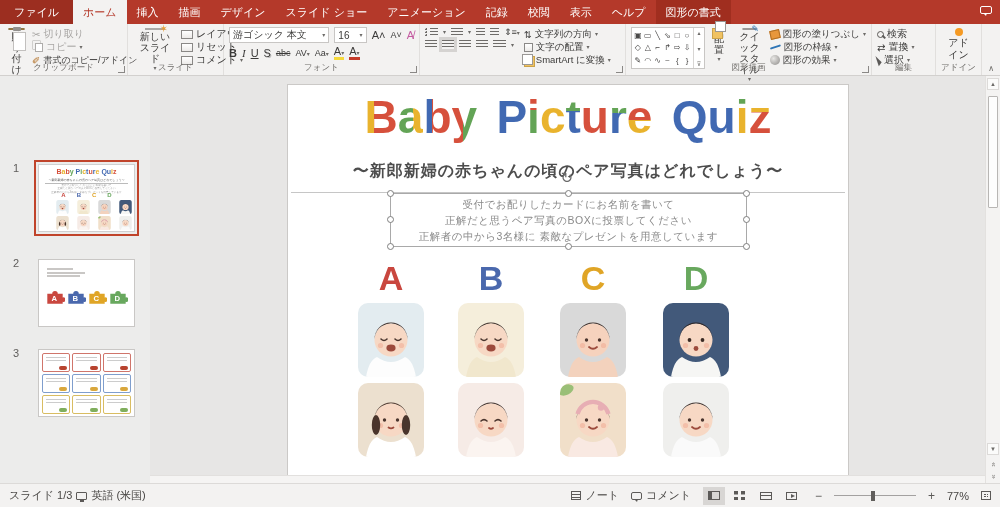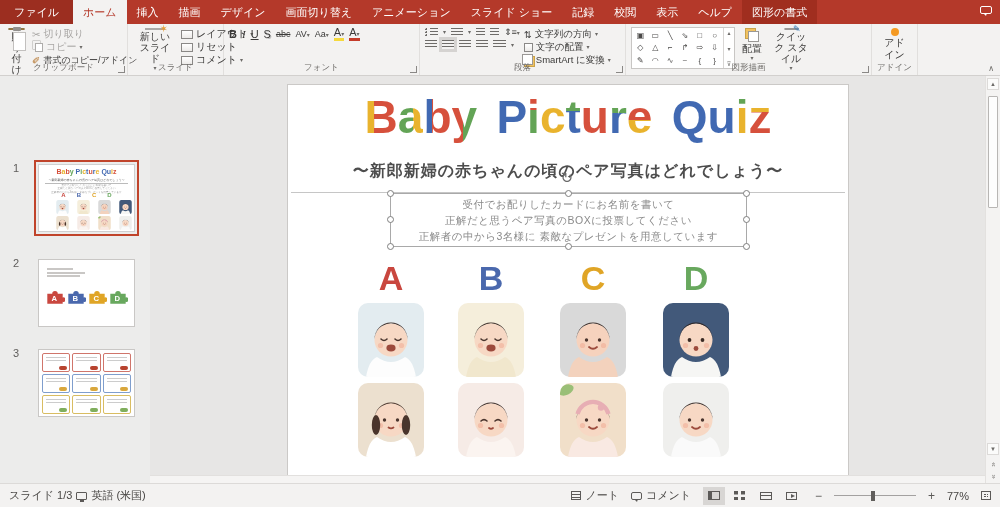--- a/index.html
+++ b/index.html
@@ -130,23 +130,22 @@
 
 <div class="app">
 
   <div class="tabbar">
     <div class="tabs">
         <div class="tab file">ファイル</div>
         <div class="tab selected">ホーム</div>
         <div class="tab">挿入</div>
         <div class="tab">描画</div>
         <div class="tab">デザイン</div>
-        <div class="tab">画面切り替え</div>
+        <div class="tab">スライド ショー</div>
         <div class="tab">アニメーション</div>
-        <div class="tab">スライド ショー</div>
         <div class="tab">記録</div>
         <div class="tab">校閲</div>
         <div class="tab">表示</div>
         <div class="tab">ヘルプ</div>
         <div class="tab contextual">図形の書式</div>
       </div>
     <span class="tb-bubble"></span>
   </div>
 
   <div class="ribbon">
@@ -196,20 +195,33 @@
             <span class="mini-ic"></span>
             <span>コメント</span>
             <span class="chev">▾</span>
           </div>
       </div>
       <div class="glabel">スライド</div>
     </div>
 
     <div class="group" style="width:196px">
       <div class="fgrid" style="width:100%">
+        <div class="frow">
+          <div class="combo" style="width:103px">
+              <span style="flex:1">游ゴシック 本文</span>
+              <span class="chev">▾</span>
+            </div>
+          <div class="combo" style="width:33px">
+              <span style="flex:1">16</span>
+              <span class="chev">▾</span>
+            </div>
+          <span class="ftok">A˄</span>
+          <span class="ftok" style="font-size:9px">A˅</span>
+          <span class="ftok" style="color:#c45aa0">A̸</span>
+        </div>
         <div class="frow">
           <span class="ftok" style="font-weight:bold">B</span>
           <span class="ftok" style="font-style:italic;font-family:'Liberation Serif',serif">I</span>
           <span class="ftok" style="text-decoration:underline">U</span>
           <span class="ftok" style="text-shadow:1px 1px 0 #bbb">S</span>
           <span class="ftok" style="font-size:9px;text-decoration:line-through">abc</span>
           <span class="ftok" style="font-size:9px"><span>AV</span><span class="chev">▾</span></span>
           <span class="ftok" style="font-size:9px"><span>Aa</span><span class="chev">▾</span></span>
           <span class="ftok under-y">A<span class="chev">▾</span></span>
           <span class="ftok under-r">A<span class="chev">▾</span></span>
@@ -249,21 +261,20 @@
             <span class="mini-ic" style="width:9px;height:9px"></span>
             <span>文字の配置</span>
             <span class="chev">▾</span>
           </div>
         <div class="srow">
             <span class="i-arrange" style="width:9px;height:9px"></span>
             <span>SmartArt に変換</span>
             <span class="chev">▾</span>
           </div>
       </div>
-      <div class="glabel">段落</div>
       <span class="dlaunch"></span>
     </div>
 
     <div class="group" style="width:246px">
       <div class="shapebox">
         <div class="shapegrid">
             <span>▣</span>
             <span>▭</span>
             <span>╲</span>
             <span>⇘</span>
@@ -291,24 +302,60 @@
       <div class="bigbtn">
         <span class="i-arrange"></span>
         <span>配置</span>
         <span class="chev">▾</span>
       </div>
       <div class="bigbtn" style="width:44px">
         <span class="i-qstyle"></span>
         <span>クイック スタイル</span>
         <span class="chev">▾</span>
       </div>
+      <div class="srows" style="font-size:9.5px">
+        <div class="srow">
+            <span class="i-bucket"></span>
+            <span>図形の塗りつぶし</span>
+            <span class="chev">▾</span>
+          </div>
+        <div class="srow">
+            <span class="i-pen"></span>
+            <span>図形の枠線</span>
+            <span class="chev">▾</span>
+          </div>
+        <div class="srow">
+            <span class="i-fx"></span>
+            <span>図形の効果</span>
+            <span class="chev">▾</span>
+          </div>
+      </div>
       <div class="glabel">図形描画</div>
       <span class="dlaunch"></span>
     </div>
 
+    <div class="group" style="width:64px">
+      <div class="srows" style="font-size:10px">
+        <div class="srow">
+            <span class="i-search"></span>
+            <span>検索</span>
+          </div>
+        <div class="srow">
+            <span>⇄</span>
+            <span>置換</span>
+            <span class="chev">▾</span>
+          </div>
+        <div class="srow">
+            <span class="i-cursor"></span>
+            <span>選択</span>
+            <span class="chev">▾</span>
+          </div>
+      </div>
+      <div class="glabel">編集</div>
+    </div>
 
     <div class="group" style="width:46px;justify-content:center">
       <div class="bigbtn">
         <span style="width:8px;height:8px;border-radius:50%;background:#f59a23;display:inline-block"></span>
         <span>アド</span>
         <span>イン</span>
       </div>
       <div class="glabel">アドイン</div>
     </div>
 

